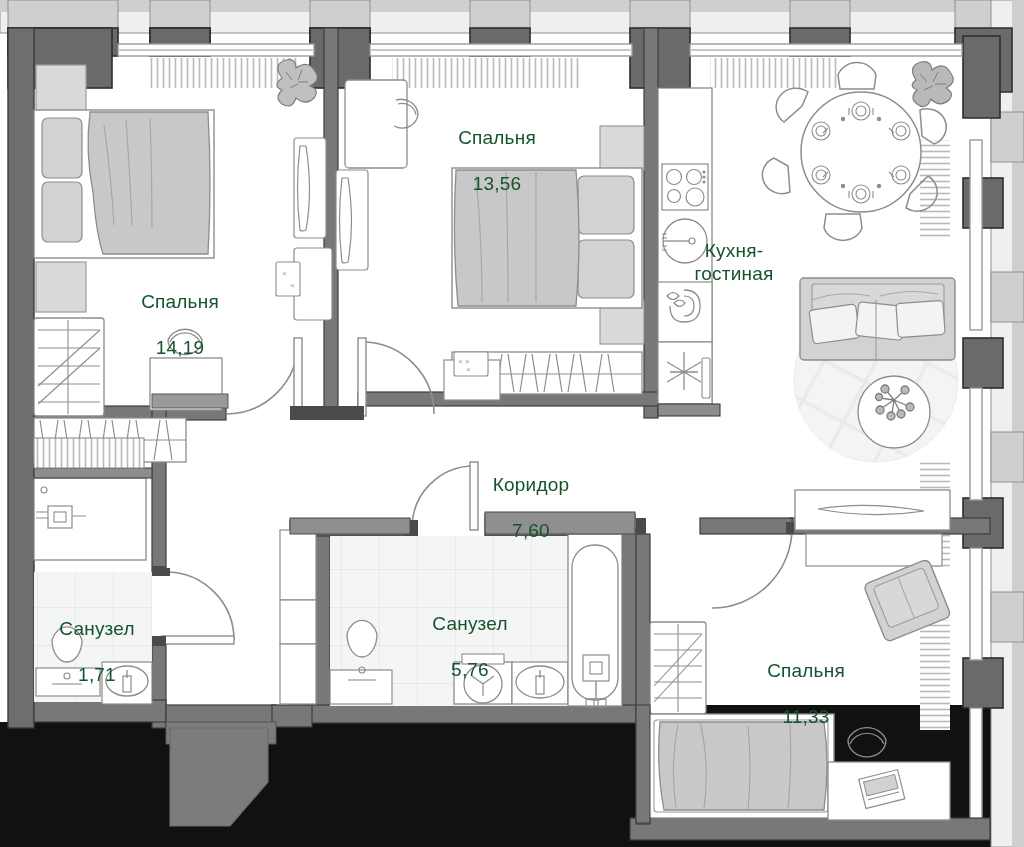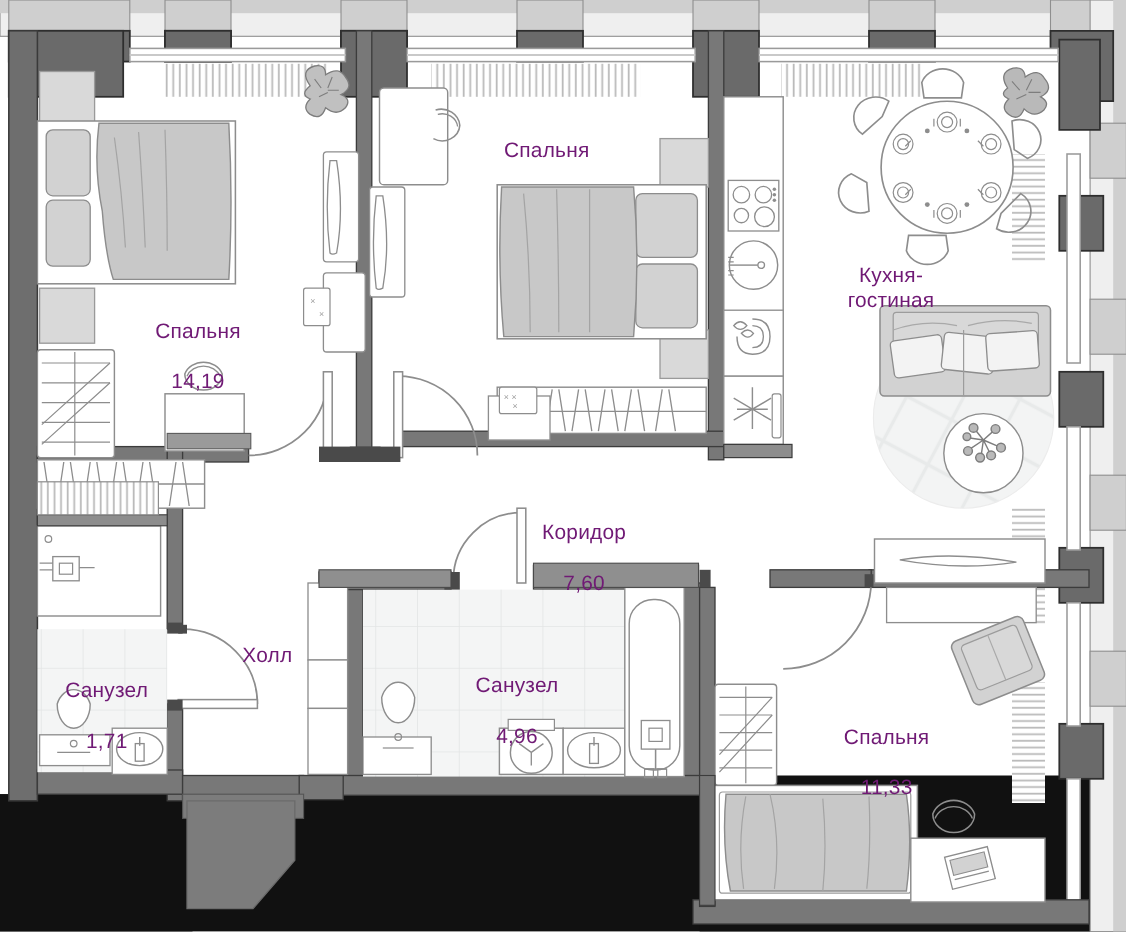--- a/index.html
+++ b/index.html
@@ -1,20 +1,20 @@
 <!DOCTYPE html>
 <html><head>
 <meta charset="utf-8">
 <title>Floor Plan</title>
 <style>
   html,body{margin:0;padding:0;background:#ffffff;}
   body{font-family:"Liberation Sans","DejaVu Sans",sans-serif;}
   #plan{position:relative;width:1024px;height:847px;background:#ffffff;overflow:hidden;}
   #plan svg{position:absolute;left:0;top:0;}
-  .roomlabel{position:absolute;text-align:center;color:#701a75;font-size:19px;line-height:23px;white-space:pre-line;letter-spacing:.2px;pointer-events:none;}
+  .roomlabel{position:absolute;text-align:center;color:#14532d;font-size:19px;line-height:23px;white-space:pre-line;letter-spacing:.2px;pointer-events:none;}
   .roomlabel b{display:block;font-weight:400;}
 </style>
 </head>
 <body>
 
 <div id="plan">
 
 <svg width="1024" height="847" viewBox="0 0 1024 847">
   <defs>
     <pattern id="tilePat" width="38" height="38" patternUnits="userSpaceOnUse">
@@ -455,44 +455,44 @@
 
 </svg>
 
 <div class="roomlabel" style="left:100px;top:267px;width:160px;">
   <b>Спальня</b>
   <b>14,19</b>
 </div>
 
 <div class="roomlabel" style="left:417px;top:103px;width:160px;">
   <b>Спальня</b>
-</div>
-
-<div class="roomlabel" style="left:730px;top:216px;width:160px;">
+  <b>13,56</b>
+</div>
+
+<div class="roomlabel" style="left:654px;top:216px;width:160px;">
   <b>Кухня-
 гостиная</b>
 </div>
 
 <div class="roomlabel" style="left:451px;top:450px;width:160px;">
   <b>Коридор</b>
   <b>7,60</b>
 </div>
 
 <div class="roomlabel" style="left:163px;top:562px;width:160px;">
-  <b>Холл</b>
 </div>
 
 <div class="roomlabel" style="left:17px;top:594px;width:160px;">
   <b>Санузел</b>
   <b>1,71</b>
 </div>
 
 <div class="roomlabel" style="left:390px;top:589px;width:160px;">
   <b>Санузел</b>
-  <b>4,96</b>
+  <b>5,76</b>
 </div>
 
 <div class="roomlabel" style="left:726px;top:636px;width:160px;">
   <b>Спальня</b>
   <b>11,33</b>
 </div>
 
 </div>
 
 </body></html>

